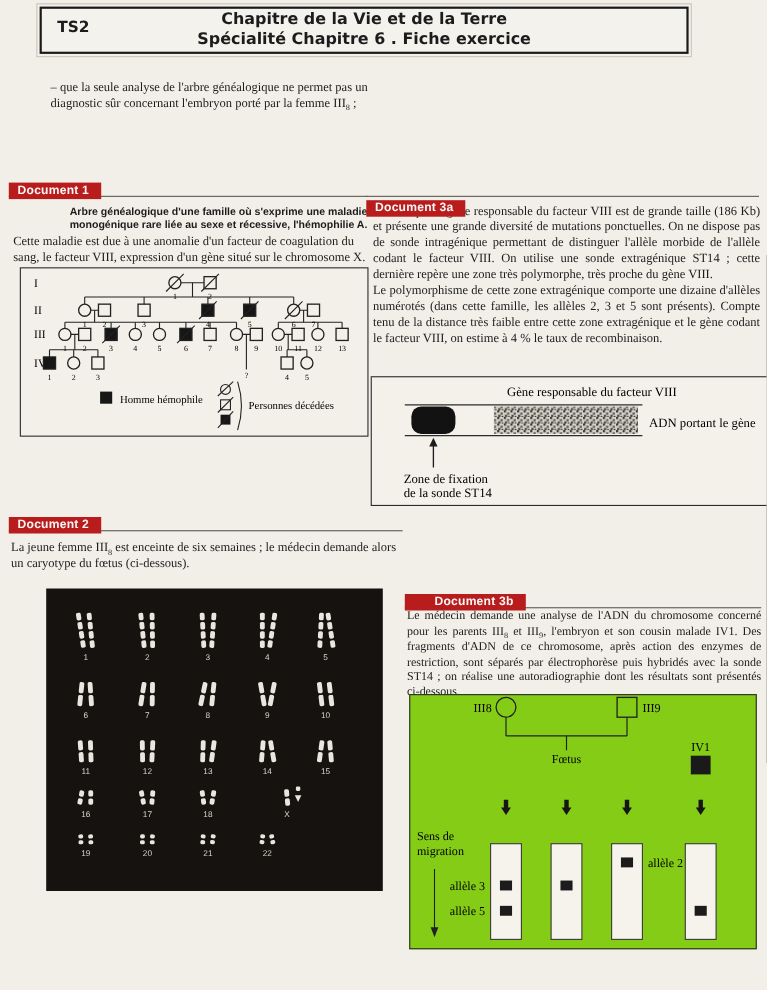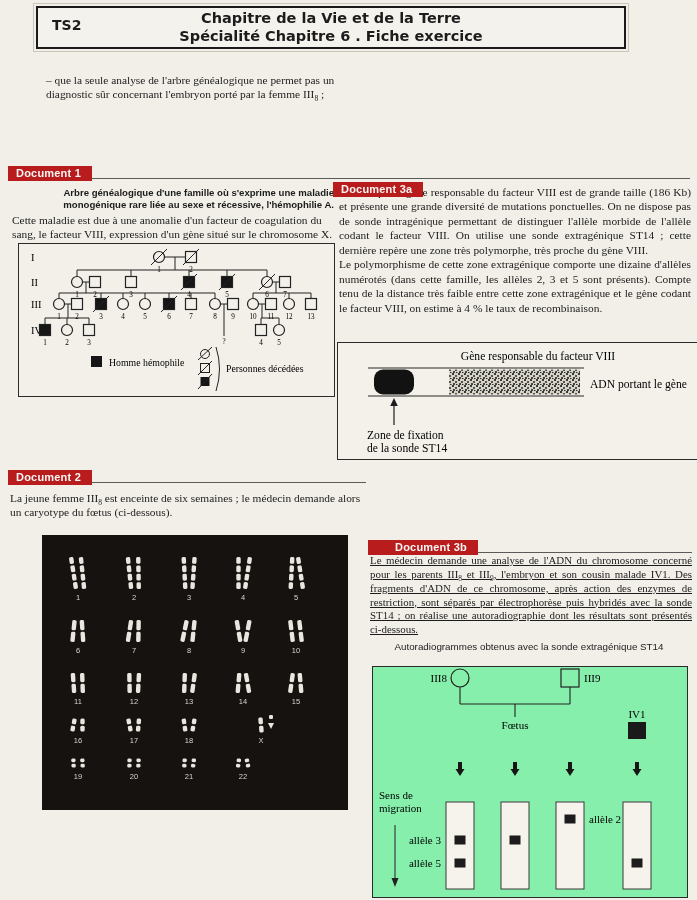--- a/index.html
+++ b/index.html
@@ -41,26 +41,26 @@
 
   .gene-box{position:absolute;left:337px;top:342px;width:353px;height:116px;
     border:1.2px solid #2b2b2b;background:#f3f1ea;padding-left:24px;}
   .fig-serif{font-family:"Liberation Serif",serif;font-size:11.6px;}
 
   .doc2-body{position:absolute;left:10px;top:491px;width:358px;}
 
   .karyotype-box{position:absolute;left:42px;top:535px;width:306px;height:275px;background:#15120f;}
   .kar-num{font-family:"Liberation Sans",sans-serif;font-size:7.5px;fill:#d9d6ce;text-anchor:middle;}
 
-  .doc3b-body{position:absolute;left:370px;top:554px;width:322px;font-size:10.9px;text-decoration:underline;}
+  .doc3b-body{position:absolute;left:370px;top:554px;width:322px;font-size:10.9px;}
 
   .auto-title{position:absolute;left:376px;top:641px;width:306px;text-align:center;
     font-family:"Liberation Sans",sans-serif;font-weight:normal;font-size:9.8px;}
-  .auto-box{position:absolute;left:372px;top:666px;width:314px;height:230px;
-    border:1.2px solid #2b2b2b;background:#86efac;}
+  .auto-box{position:absolute;left:372px;top:631px;width:314px;height:230px;
+    border:1.2px solid #2b2b2b;background:#84cc16;}
   .auto-serif{font-family:"Liberation Serif",serif;font-size:11px;}
 </style>
 </head>
 <body>
 
 <div class="page">
 
   <div class="header-box">
     <span class="header-code">TS2</span>
     <div class="header-title">

